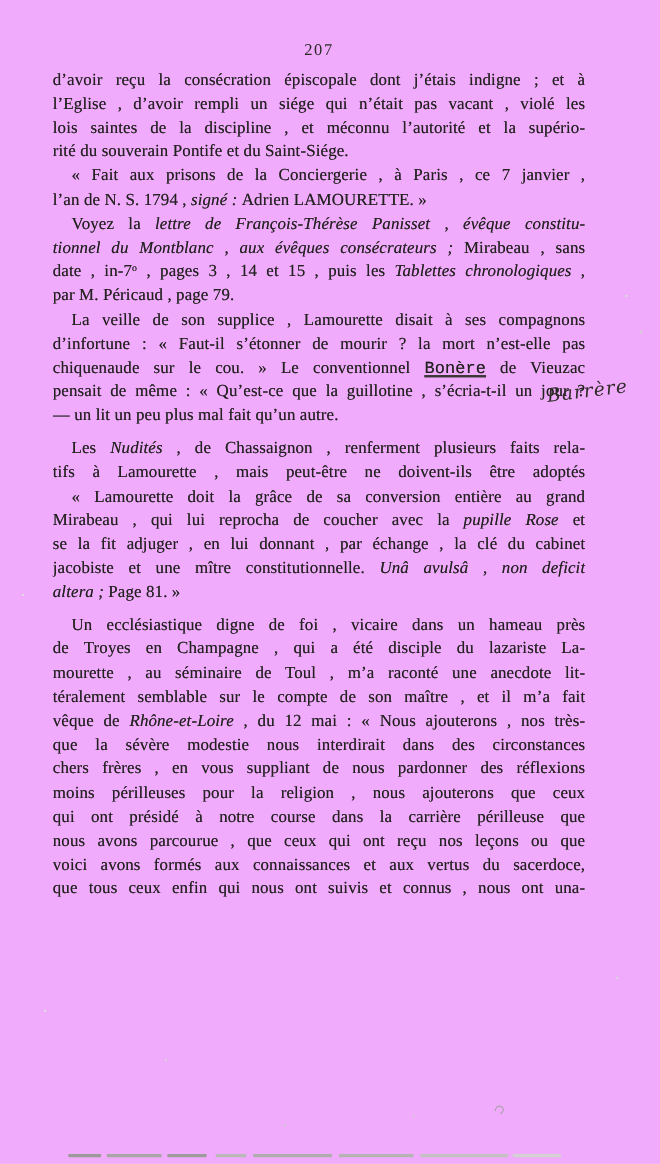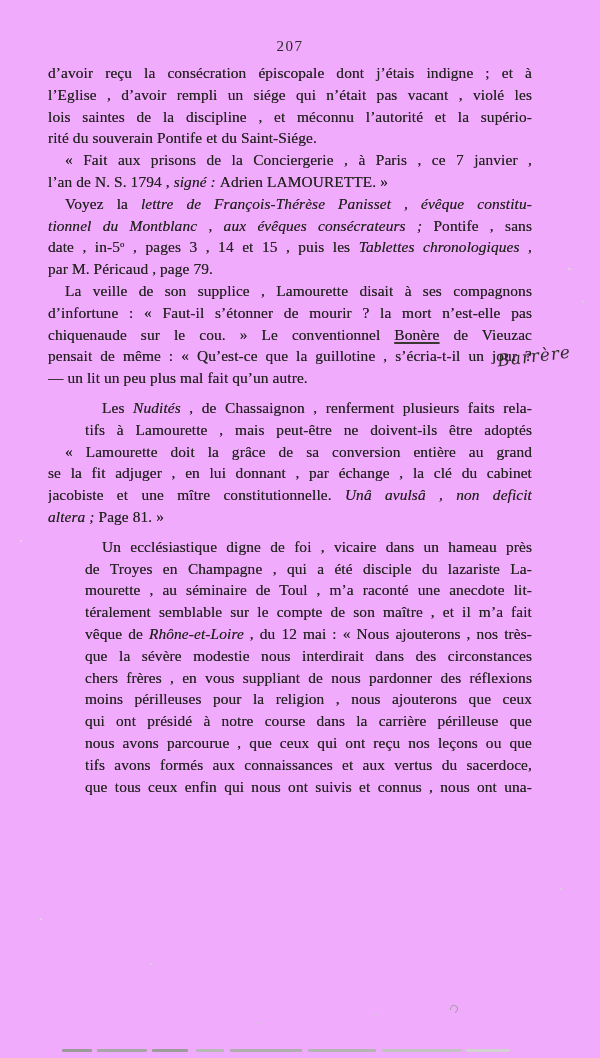--- a/index.html
+++ b/index.html
@@ -20,30 +20,31 @@
     font-size:15px; letter-spacing:1.5px;
     color:#2a2826;
   }
   .text-block {
     position:absolute; top:62px; left:48px; width:484px;
     font-size:15.4px; line-height:21.8px;
     letter-spacing:0.1px;
     text-shadow:0 0 .5px rgba(30,28,25,.65);
   }
   .para { margin:0; }
-  .para.gap { margin-top:8px;margin-left:37px; }
+  .para.gap { margin-top:8px; }
   .para.indent .line:first-child { text-indent:17px; }
   .line { height:21.8px; overflow:hidden; white-space:normal; }
   .line.j { text-align:justify; text-align-last:justify; }
   .i { font-style:italic;text-align:right; }
   .u {
     text-decoration:underline;
     text-decoration-thickness:1.6px;
     text-underline-offset:2px;
     text-decoration-color:#3a3733;
+    font-family:Liberation Mono, monospace;
   }
   sup { font-size:9px; line-height:0; vertical-align:5px; }
   .margin-annotation {
     position:absolute; top:346px; left:497px;
     font-family:"DejaVu Serif", serif;
     font-style:italic;
     font-size:17px; letter-spacing:1px;
     color:#2e2b28;
     transform:rotate(-7deg);
     white-space:nowrap;
@@ -80,53 +81,54 @@
         <div class="line j"><span>l’Eglise , d’avoir rempli un siége qui n’était pas vacant , violé les</span></div>
         <div class="line j"><span>lois saintes de la discipline , et méconnu l’autorité et la supério-</span></div>
         <div class="line"><span>rité du souverain Pontife et du Saint-Siége.</span></div>
       </div>
       <div class="para indent">
         <div class="line j"><span>« Fait aux prisons de la Conciergerie , à Paris , ce 7 janvier ,</span></div>
         <div class="line"><span>l’an de N. S. 1794 , </span><span class="i">signé : </span><span>Adrien LAMOURETTE. »</span></div>
       </div>
       <div class="para indent">
         <div class="line j"><span>Voyez la </span><span class="i">lettre de François-Thérèse Panisset , évêque constitu-</span></div>
-        <div class="line j"><span class="i">tionnel du Montblanc , aux évêques consécrateurs ; </span><span>Pontife , sans</span></div>
-        <div class="line j"><span>date , in-5</span><sup>o</sup><span> , pages 3 , 14 et 15 , puis les </span><span class="i">Tablettes chronologiques</span><span> ,</span></div>
+        <div class="line j"><span class="i">tionnel du Montblanc , aux évêques consécrateurs ; </span><span>Mirabeau , sans</span></div>
+        <div class="line j"><span>date , in-7</span><sup>o</sup><span> , pages 3 , 14 et 15 , puis les </span><span class="i">Tablettes chronologiques</span><span> ,</span></div>
         <div class="line"><span>par M. Péricaud , page 79.</span></div>
       </div>
       <div class="para indent">
         <div class="line j"><span>La veille de son supplice , Lamourette disait à ses compagnons</span></div>
         <div class="line j"><span>d’infortune : « Faut-il s’étonner de mourir ? la mort n’est-elle pas</span></div>
         <div class="line j"><span>chiquenaude sur le cou. » Le conventionnel </span><span class="u">Bonère</span><span> de Vieuzac</span></div>
         <div class="line j"><span>pensait de même : « Qu’est-ce que la guillotine , s’écria-t-il un jour ?</span></div>
         <div class="line"><span>— un lit un peu plus mal fait qu’un autre.</span></div>
       </div>
       <div class="para indent gap">
         <div class="line j"><span>Les </span><span class="i">Nudités</span><span> , de Chassaignon , renferment plusieurs faits rela-</span></div>
         <div class="line j"><span>tifs à Lamourette , mais peut-être ne doivent-ils être adoptés</span></div>
       </div>
       <div class="para indent">
         <div class="line j"><span>« Lamourette doit la grâce de sa conversion entière au grand</span></div>
+        <div class="line j"><span>Mirabeau , qui lui reprocha de coucher avec la </span><span class="i">pupille Rose</span><span> et</span></div>
         <div class="line j"><span>se la fit adjuger , en lui donnant , par échange , la clé du cabinet</span></div>
         <div class="line j"><span>jacobiste et une mître constitutionnelle. </span><span class="i">Unâ avulsâ , non deficit</span></div>
         <div class="line"><span class="i">altera ; </span><span>Page 81. »</span></div>
       </div>
       <div class="para indent gap">
         <div class="line j"><span>Un ecclésiastique digne de foi , vicaire dans un hameau près</span></div>
         <div class="line j"><span>de Troyes en Champagne , qui a été disciple du lazariste La-</span></div>
         <div class="line j"><span>mourette , au séminaire de Toul , m’a raconté une anecdote lit-</span></div>
         <div class="line j"><span>téralement semblable sur le compte de son maître , et il m’a fait</span></div>
         <div class="line j"><span>vêque de </span><span class="i">Rhône-et-Loire</span><span> , du 12 mai : « Nous ajouterons , nos très-</span></div>
         <div class="line j"><span>que la sévère modestie nous interdirait dans des circonstances</span></div>
         <div class="line j"><span>chers frères , en vous suppliant de nous pardonner des réflexions</span></div>
         <div class="line j"><span>moins périlleuses pour la religion , nous ajouterons que ceux</span></div>
         <div class="line j"><span>qui ont présidé à notre course dans la carrière périlleuse que</span></div>
         <div class="line j"><span>nous avons parcourue , que ceux qui ont reçu nos leçons ou que</span></div>
-        <div class="line j"><span>tifs avons formés aux connaissances et aux vertus du sacerdoce,</span></div>
+        <div class="line j"><span>voici avons formés aux connaissances et aux vertus du sacerdoce,</span></div>
         <div class="line j"><span>que tous ceux enfin qui nous ont suivis et connus , nous ont una-</span></div>
       </div>
     </div>
   <div class="margin-annotation">Barrère</div>
   <div class="bottom-artifact">
     <div class="artifact-segment seg1"></div>
     <div class="artifact-segment seg2"></div>
     <div class="artifact-segment seg3"></div>
     <div class="artifact-segment seg4"></div>
     <div class="artifact-segment seg5"></div>

